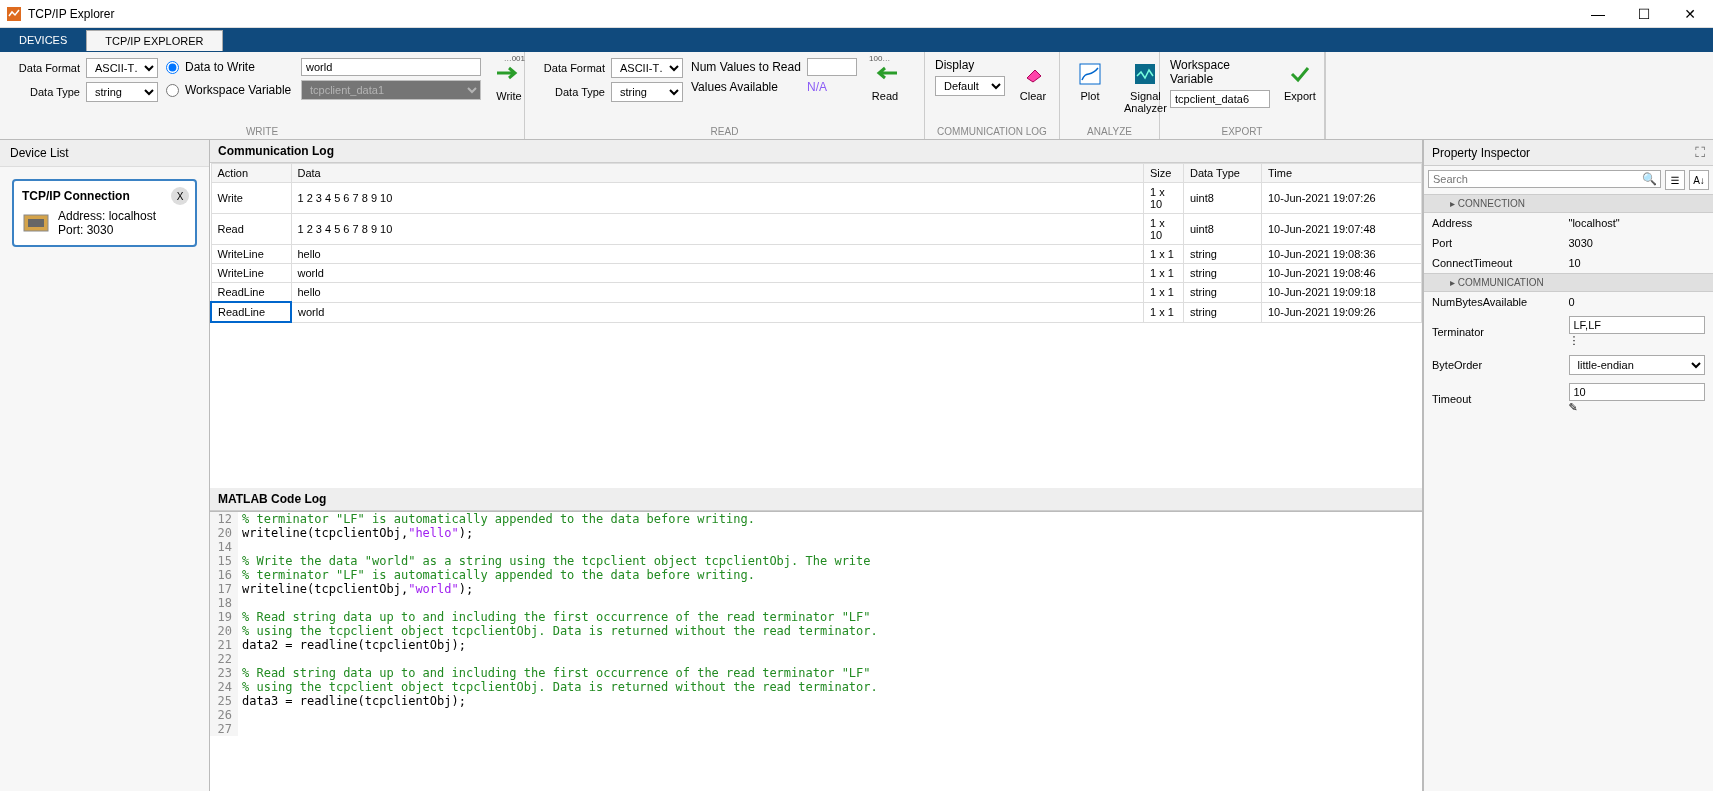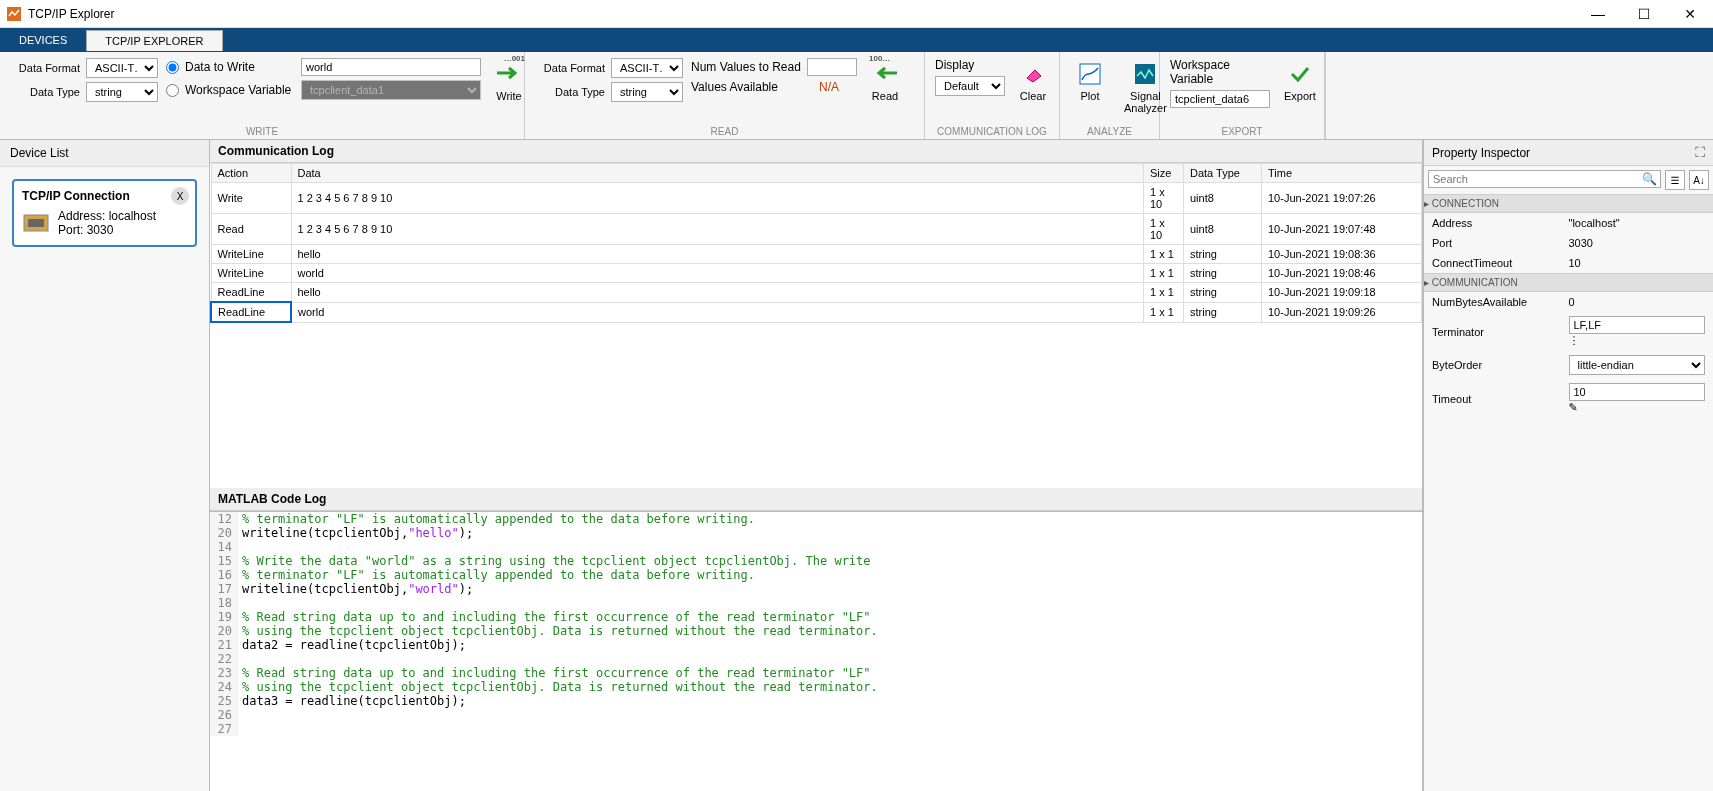--- a/index.html
+++ b/index.html
@@ -15,21 +15,21 @@
 .toolbar { background: #f5f5f5; border-bottom: 1px solid #bbb; display: flex; }
 .toolbar-section { border-right: 1px solid #ccc; padding: 6px 10px 2px 10px; display: flex; flex-direction: column; }
 .toolbar-section-body { display: flex; align-items: flex-start; gap: 8px; flex: 1; }
 .toolbar-section-label { text-align: center; font-size: 10px; color: #888; padding-top: 4px; }
 .form-row { display: flex; align-items: center; margin-bottom: 4px; gap: 6px; }
 .form-label { font-size: 11px; text-align: right; min-width: 70px; }
 select, input[type=text] { font-size: 11px; border: 1px solid #aaa; padding: 2px 4px; background: #fff; }
 select { height: 20px; }
 input[type=radio] { margin: 0; }
 .big-btn { display: flex; flex-direction: column; align-items: center; gap: 2px; padding: 2px 6px; cursor: pointer; }
-.big-btn-icon { width: 28px; height: 28px; display: flex; align-items: center; justify-content: center; font-weight: bold; }
+.big-btn-icon { width: 28px; height: 28px; display: flex; align-items: center; justify-content: center; }
 .big-btn-label { font-size: 11px; text-align: center; }
 .main { display: flex; height: calc(791px - 28px - 24px - 88px); }
 .device-list { width: 210px; background: #f7f7f7; border-right: 1px solid #bbb; }
 .device-list-header { padding: 6px 10px; font-size: 12px; border-bottom: 1px solid #ddd; background: #eee; }
 .device-card { margin: 12px; border: 2px solid #3b82c4; border-radius: 4px; padding: 8px; background: #fff; position: relative; }
 .device-card-close { position: absolute; top: 6px; right: 6px; width: 18px; height: 18px; border-radius: 50%; background: #ddd; display: flex; align-items: center; justify-content: center; font-size: 10px; }
 .center { flex: 1; display: flex; flex-direction: column; border-right: 1px solid #bbb; }
 .panel-header { background: #eee; border-bottom: 1px solid #ccc; padding: 4px 8px; font-weight: bold; font-size: 12px; }
 .comm-log { flex: 1; overflow: auto; background: #fff; }
 table { width: 100%; border-collapse: collapse; font-size: 11px; }
@@ -42,21 +42,21 @@
 .line-txt { white-space: pre; padding-left: 4px; }
 .comment { color: #228b22; }
 .string { color: #a020f0; }
 .inspector { width: 290px; background: #f7f7f7; border-left: 1px solid #bbb; }
 .inspector-header { padding: 4px 8px; font-size: 12px; background: #eee; border-bottom: 1px solid #ccc; display: flex; align-items: center; }
 .inspector-header span:first-child { flex: 1; }
 .maximize-icon { font-size: 14px; color: #666; cursor: pointer; }
 .inspector-search { padding: 4px; display: flex; gap: 4px; }
 .inspector-search input { flex: 1; }
 .search-btn { width: 20px; height: 20px; border: 1px solid #aaa; background: #fff; display: flex; align-items: center; justify-content: center; font-size: 10px; }
-.section-hdr { background: #e0e0e0; padding: 3px 0; font-size: 10px; color: #555; border-top: 1px solid #ccc; border-bottom: 1px solid #ccc; }
+.section-hdr { background: #e0e0e0; padding: 3px 26px; font-size: 10px; color: #555; border-top: 1px solid #ccc; border-bottom: 1px solid #ccc; }
 .prop-row { display: flex; padding: 4px 8px; font-size: 11px; align-items: center; }
 .prop-label { flex: 1; }
 .prop-val { flex: 1; }
 .prop-val input, .prop-val select { width: 100%; }
 .disabled { color: #999; background: #404040; }
 .col-action { width: 80px; }
 .col-size { width: 40px; }
 .col-dtype { width: 78px; }
 .col-time { width: 160px; }
 </style>
@@ -134,21 +134,21 @@
           <select style="width:72px;"><option>string</option></select>
         </div>
       </div>
       <div>
         <div class="form-row">
           <span style="min-width:110px;">Num Values to Read</span>
           <input type="text" disabled="" class="disabled" style="width: 50px;">
         </div>
         <div class="form-row">
           <span style="min-width:110px;">Values Available</span>
-          <span style="color:#c2410c;margin-left:12px;">N/A</span>
+          <span style="color:#8b5cf6;">N/A</span>
         </div>
       </div>
       <div class="big-btn">
         <div class="big-btn-icon">
           <div style="position:relative;">
             <span style="position:absolute;top:-10px;left:-2px;font-size:8px;color:#555;">100…</span>
             <svg width="28" height="18">
                 <path d="M26 9 L10 9 M14 4 L8 9 L14 14" stroke="#2a9d2a" stroke-width="3" fill="none"></path>
               </svg>
           </div>

